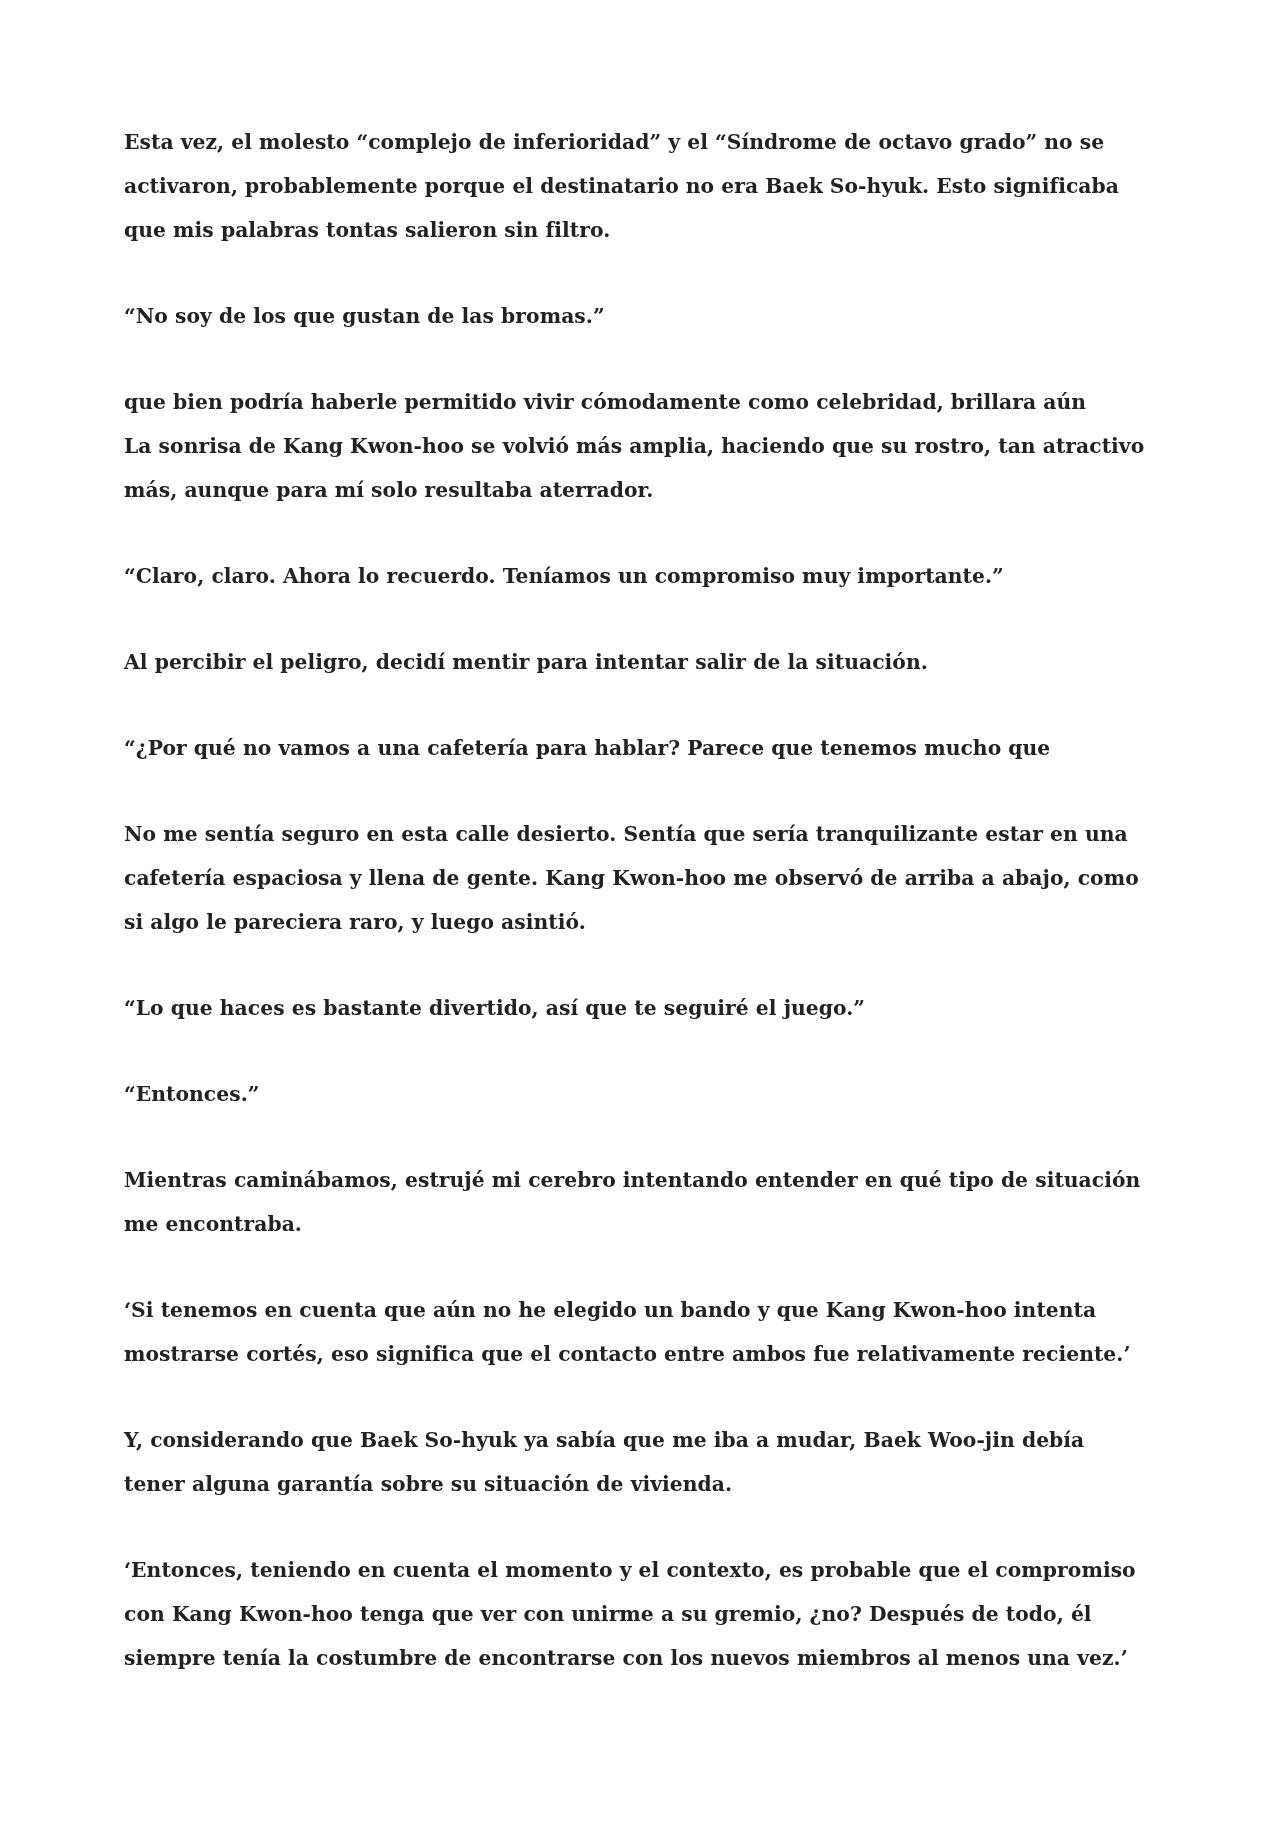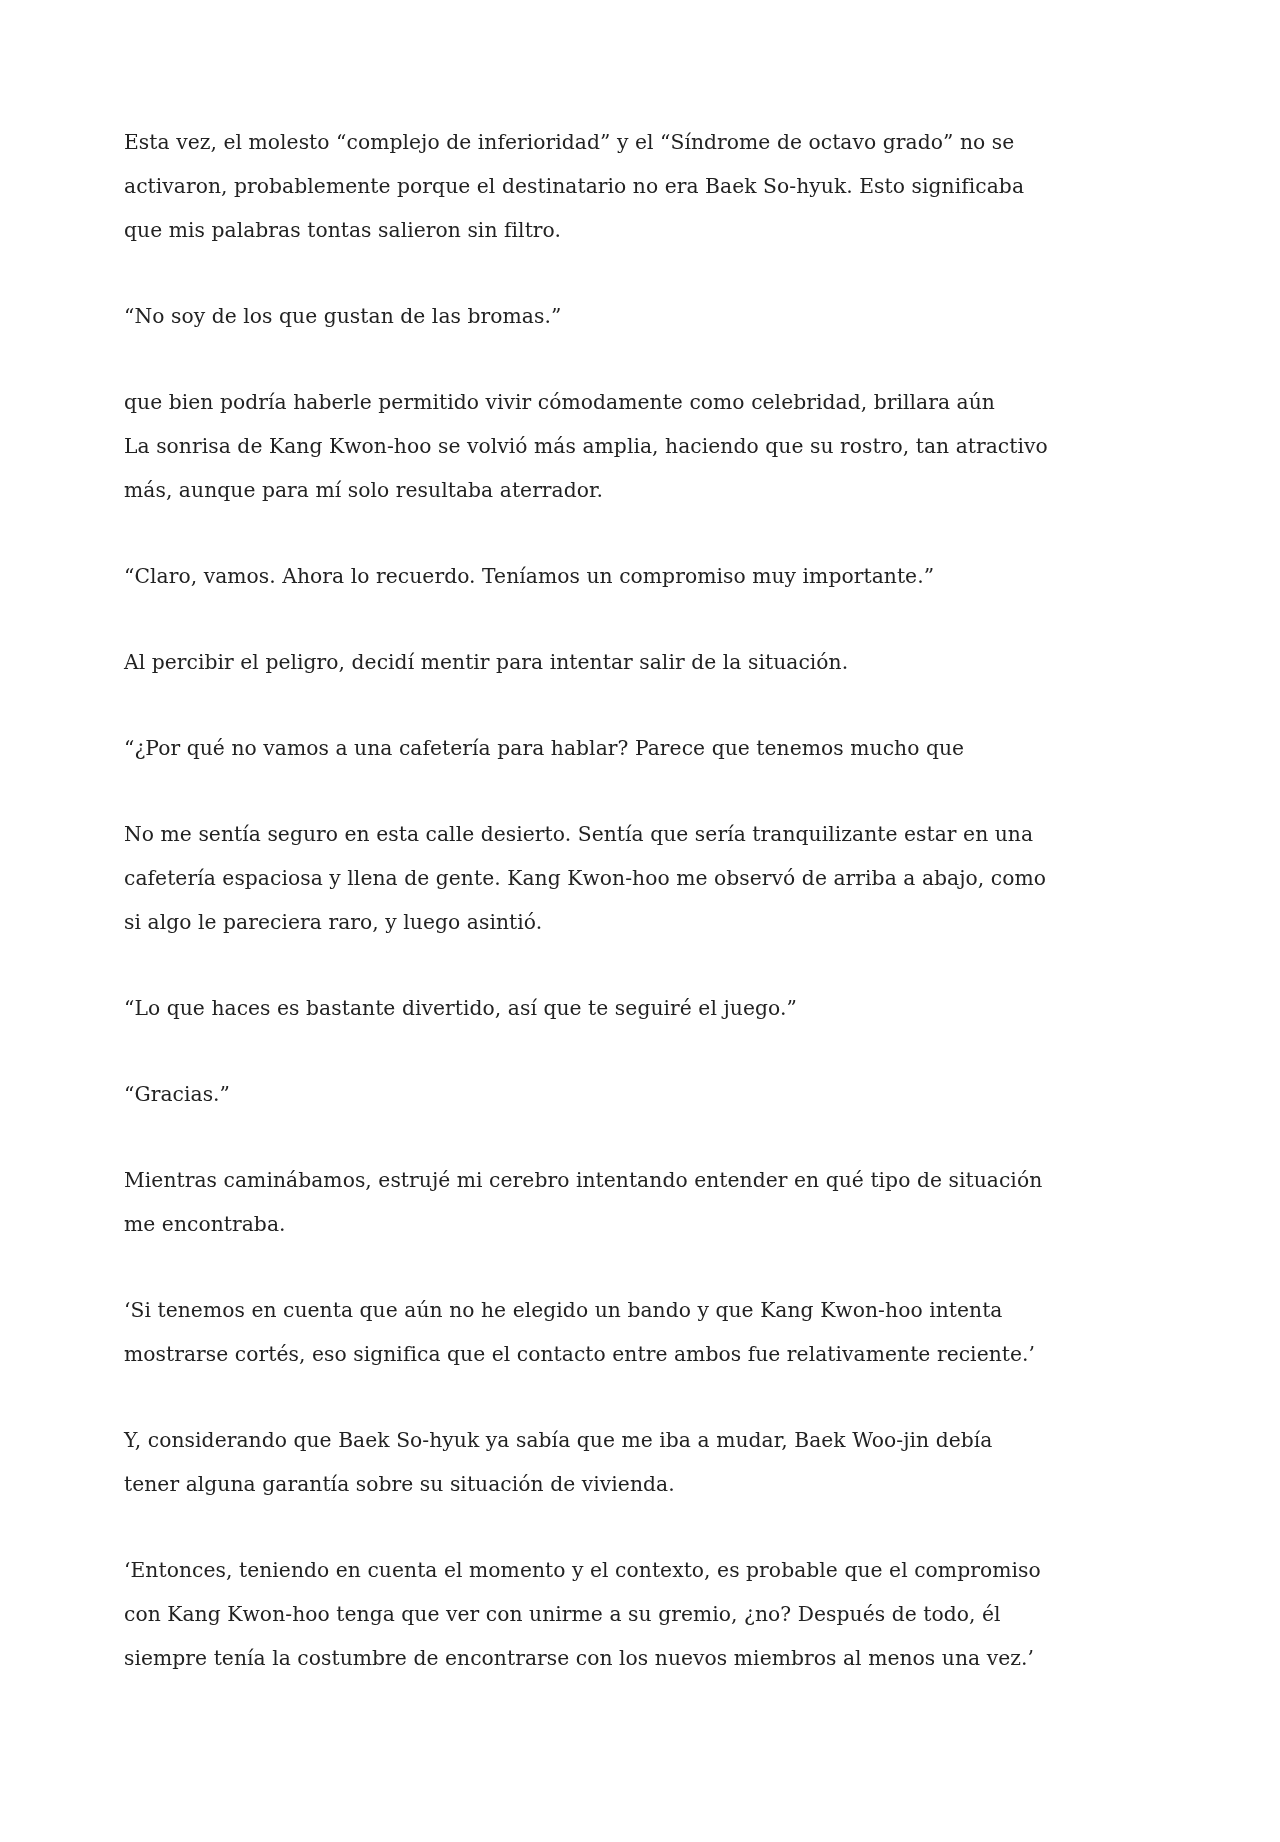--- a/index.html
+++ b/index.html
@@ -20,20 +20,21 @@
       width: 1040px;
       font-family: "DejaVu Serif", "Liberation Serif", serif;
       font-size: 20.3px;
       line-height: 44px;
       color: #222222;
       letter-spacing: 0.05px;
     }
     .para {
       margin: 0 0 42px 0;
       padding: 0;
+      font-weight: bold;
     }
     .line {
       display: block;
       white-space: nowrap;
       height: 44px;
     }
   </style>
 </head>
 <body>
 
@@ -49,21 +50,21 @@
     <span class="line">“No soy de los que gustan de las bromas.”</span>
   </p>
 
   <p class="para">
     <span class="line">que bien podría haberle permitido vivir cómodamente como celebridad, brillara aún</span>
     <span class="line">La sonrisa de Kang Kwon-hoo se volvió más amplia, haciendo que su rostro, tan atractivo</span>
     <span class="line">más, aunque para mí solo resultaba aterrador.</span>
   </p>
 
   <p class="para">
-    <span class="line">“Claro, vamos. Ahora lo recuerdo. Teníamos un compromiso muy importante.”</span>
+    <span class="line">“Claro, claro. Ahora lo recuerdo. Teníamos un compromiso muy importante.”</span>
   </p>
 
   <p class="para">
     <span class="line">Al percibir el peligro, decidí mentir para intentar salir de la situación.</span>
   </p>
 
   <p class="para">
     <span class="line">“¿Por qué no vamos a una cafetería para hablar? Parece que tenemos mucho que</span>
   </p>
 
@@ -71,21 +72,21 @@
     <span class="line">No me sentía seguro en esta calle desierto. Sentía que sería tranquilizante estar en una</span>
     <span class="line">cafetería espaciosa y llena de gente. Kang Kwon-hoo me observó de arriba a abajo, como</span>
     <span class="line">si algo le pareciera raro, y luego asintió.</span>
   </p>
 
   <p class="para">
     <span class="line">“Lo que haces es bastante divertido, así que te seguiré el juego.”</span>
   </p>
 
   <p class="para">
-    <span class="line">“Gracias.”</span>
+    <span class="line">“Entonces.”</span>
   </p>
 
   <p class="para">
     <span class="line">Mientras caminábamos, estrujé mi cerebro intentando entender en qué tipo de situación</span>
     <span class="line">me encontraba.</span>
   </p>
 
   <p class="para">
     <span class="line">‘Si tenemos en cuenta que aún no he elegido un bando y que Kang Kwon-hoo intenta</span>
     <span class="line">mostrarse cortés, eso significa que el contacto entre ambos fue relativamente reciente.’</span>

